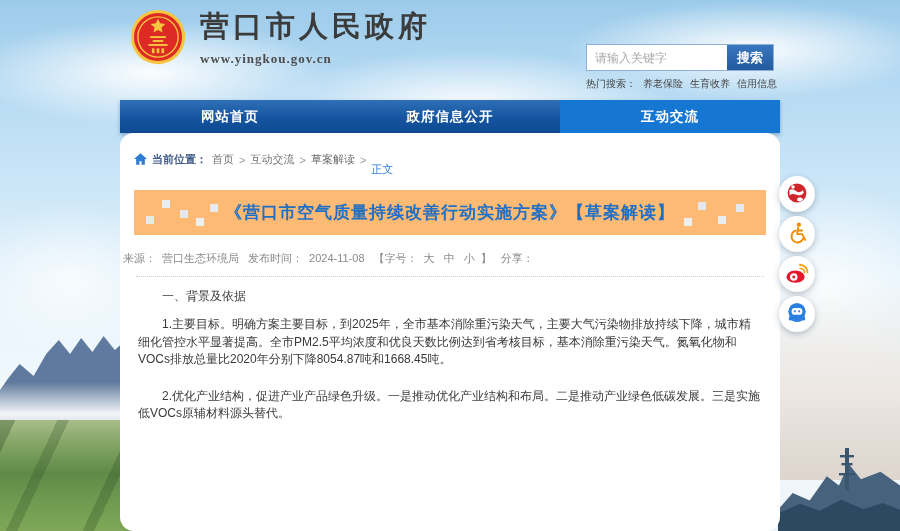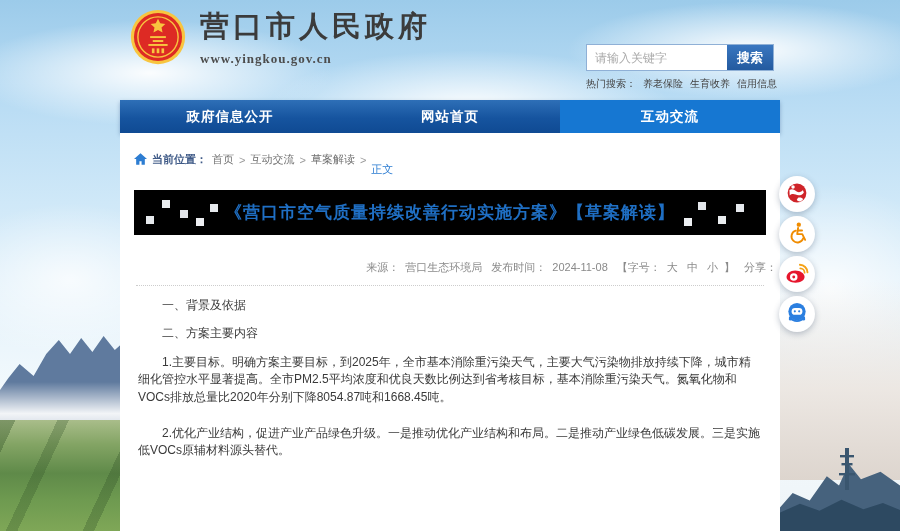--- a/index.html
+++ b/index.html
@@ -49,36 +49,36 @@
   .search-btn { width:46px; border:none; background:linear-gradient(180deg,#3a77c0,#235a9f); color:#fff; font-size:13px; font-weight:bold; cursor:pointer; }
   .hot-row { margin-top:6px; font-size:10px; color:#444; display:flex; gap:7px; white-space:nowrap; }
   .hot-row a { color:#444; text-decoration:none; }
 
   .navbar { height:33px; display:flex; background:linear-gradient(180deg,#2e6fb7 0%,#16549f 55%,#0f4a93 100%);
     box-shadow:0 2px 4px rgba(30,70,120,.35); }
   .nav-item { flex:1; display:flex; align-items:center; justify-content:center; color:#fff;
     font-size:13.5px; font-weight:bold; text-decoration:none; letter-spacing:1px; }
   .nav-item.active { background:#1677d2; }
 
-  .content { background:#fff; height:398px; overflow:hidden; }
+  .content { background:#fff; height:398px; overflow:hidden;border-radius:14px; }
 
   .breadcrumb { display:flex; align-items:center; gap:5px; padding:9px 14px 3px; font-size:11px; color:#707070; }
   .breadcrumb .loc { color:#3f5a87; font-weight:bold; }
   .breadcrumb a { color:#707070; text-decoration:none; }
   .breadcrumb .sep { color:#9a9a9a; }
   .breadcrumb .current { color:#2d7dd2;margin-top:20px; }
 
-  .title-banner { margin:10px 14px 0; height:45px; background:#000000; position:relative;
+  .title-banner { margin:10px 14px 0; height:45px; background:#fdba74; position:relative;
     display:flex; align-items:center; justify-content:center; overflow:hidden;text-align:right; }
   .deco { position:absolute; width:8px; height:8px; background:#e3e6ea; }
   .deco-l { left:46px; top:20px; box-shadow:-18px -10px 0 #eaedf0, -34px 6px 0 #e6e9ed, 16px 8px 0 #edeff2, 30px -6px 0 #e6e9ed; }
   .deco-r { right:60px; top:12px; box-shadow:20px 14px 0 #eaedf0, -14px 16px 0 #edeff2, 38px 2px 0 #e6e9ed; }
   .page-title { color:#1f6fc4; font-size:17px; font-weight:bold; letter-spacing:1px; position:relative; z-index:1; }
 
-  .meta { text-align:right; font-size:11px; color:#8a8a8a; margin-top:25px; }
+  .meta { text-align:left; font-size:11px; color:#8a8a8a; margin-top:16px; }
   .meta span { margin:0 3px; }
   .meta .fs-opt { cursor:pointer; }
   .dotted { border-bottom:1px dotted #cdcdcd; margin:10px 16px 0; }
 
   .article { padding:11px 18px 0; font-size:12px; color:#3a3a3a; line-height:1.45; }
   .article p { text-indent:2em; margin-bottom:11px; }
   .article p.gap { margin-top:19px; }
 
   
   .float-col { position:absolute; left:779px; top:176px; display:flex; flex-direction:column; gap:4px; }
@@ -143,22 +143,22 @@
       <div class="hot-row">
         <span>热门搜索：</span>
         <a href="#">养老保险</a>
         <a href="#">生育收养</a>
         <a href="#">信用信息</a>
       </div>
     </div>
   </div>
 
   <nav class="navbar">
+    <a href="#" class="nav-item">网站首页</a>
     <a href="#" class="nav-item">政府信息公开</a>
-    <a href="#" class="nav-item">网站首页</a>
     <a href="#" class="nav-item active">互动交流</a>
   </nav>
 
   <main class="content">
 
     <div class="breadcrumb">
       <span>
         <svg width="13" height="12" viewBox="0 0 18 16">
           <path d="M9 0 L18 8 h-3 v8 h-4.5 v-5 h-3 v5 H3 V8 H0 Z" fill="#2d7dd2"></path>
         </svg>
@@ -185,21 +185,20 @@
       <span>【字号：</span><span class="fs-opt">大</span>
       <span class="fs-opt">中</span>
       <span class="fs-opt">小</span><span>】</span>
       <span>分享：</span>
     </div>
 
     <div class="dotted"></div>
 
     <div class="article">
       <p>一、背景及依据</p>
-      <p>二、方案主要内容</p>
       <p>1.主要目标。明确方案主要目标，到2025年，全市基本消除重污染天气，主要大气污染物排放持续下降，城市精细化管控水平显著提高。全市PM2.5平均浓度和优良天数比例达到省考核目标，基本消除重污染天气。氮氧化物和VOCs排放总量比2020年分别下降8054.87吨和1668.45吨。</p>
       <p class="gap">2.优化产业结构，促进产业产品绿色升级。一是推动优化产业结构和布局。二是推动产业绿色低碳发展。三是实施低VOCs原辅材料源头替代。</p>
 
     </div>
   </main>
 </div>
 
 <div class="float-col">
   <button class="float-btn">
     <span>

